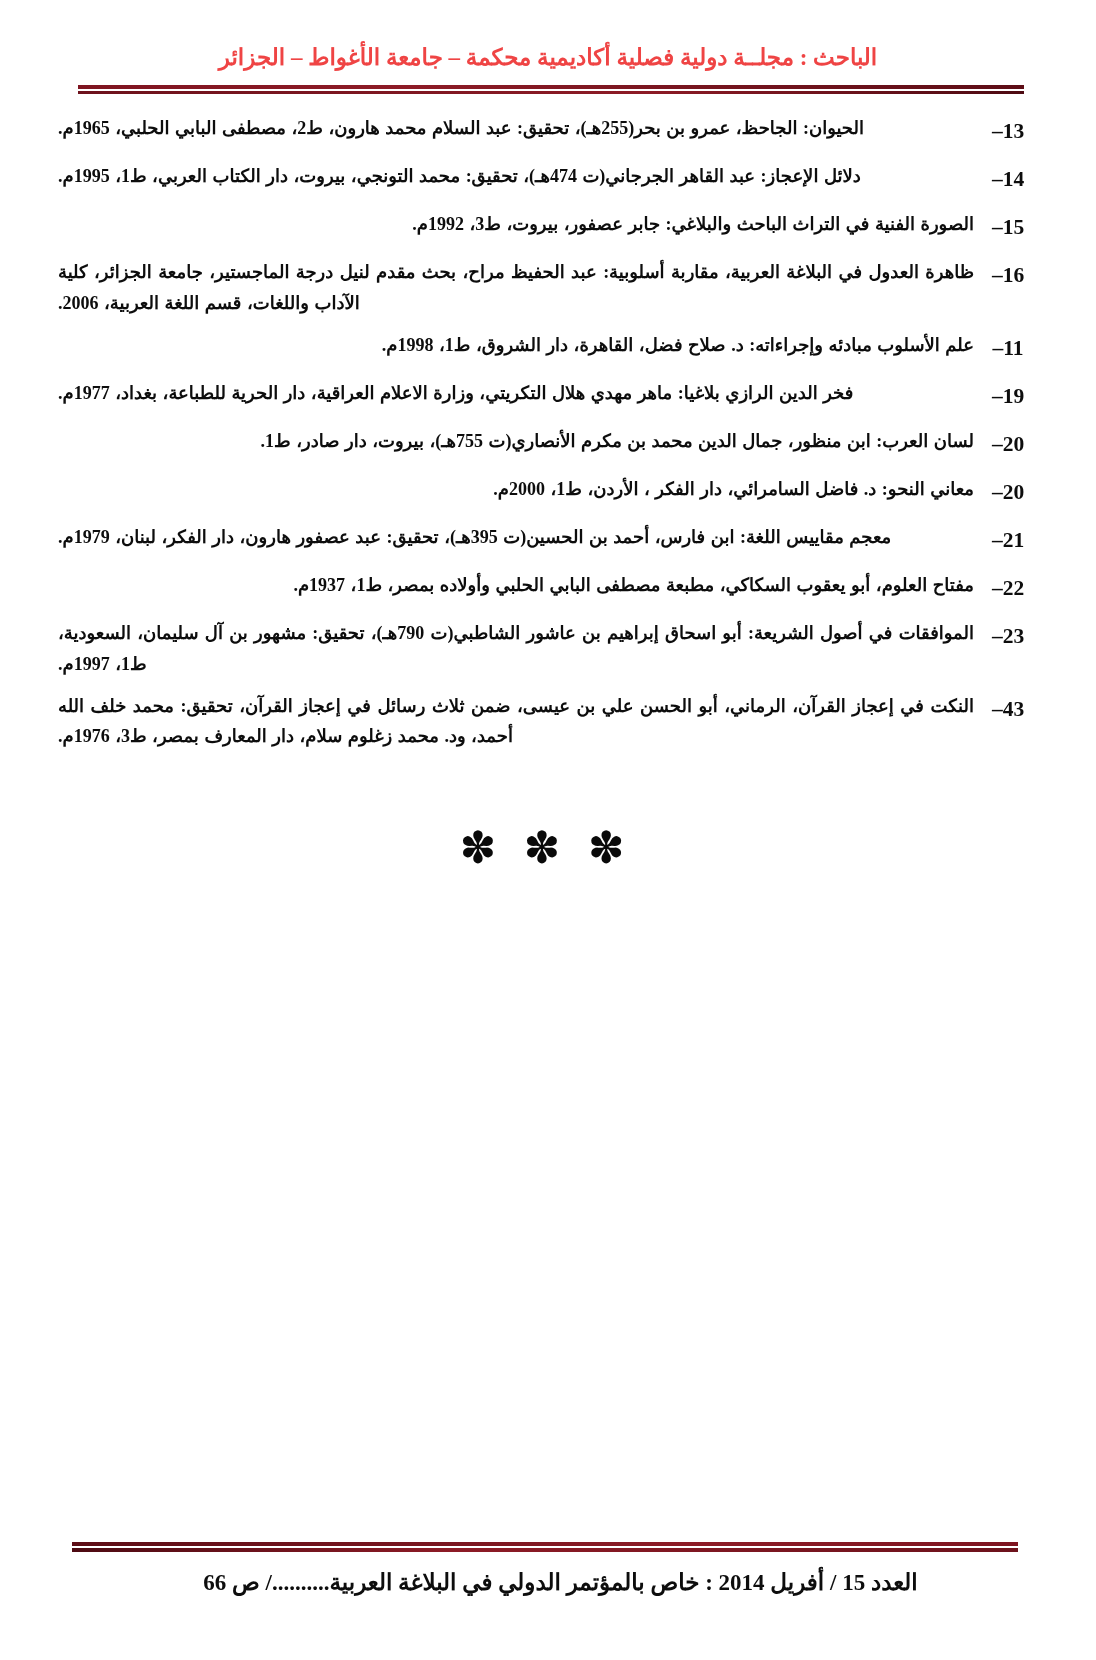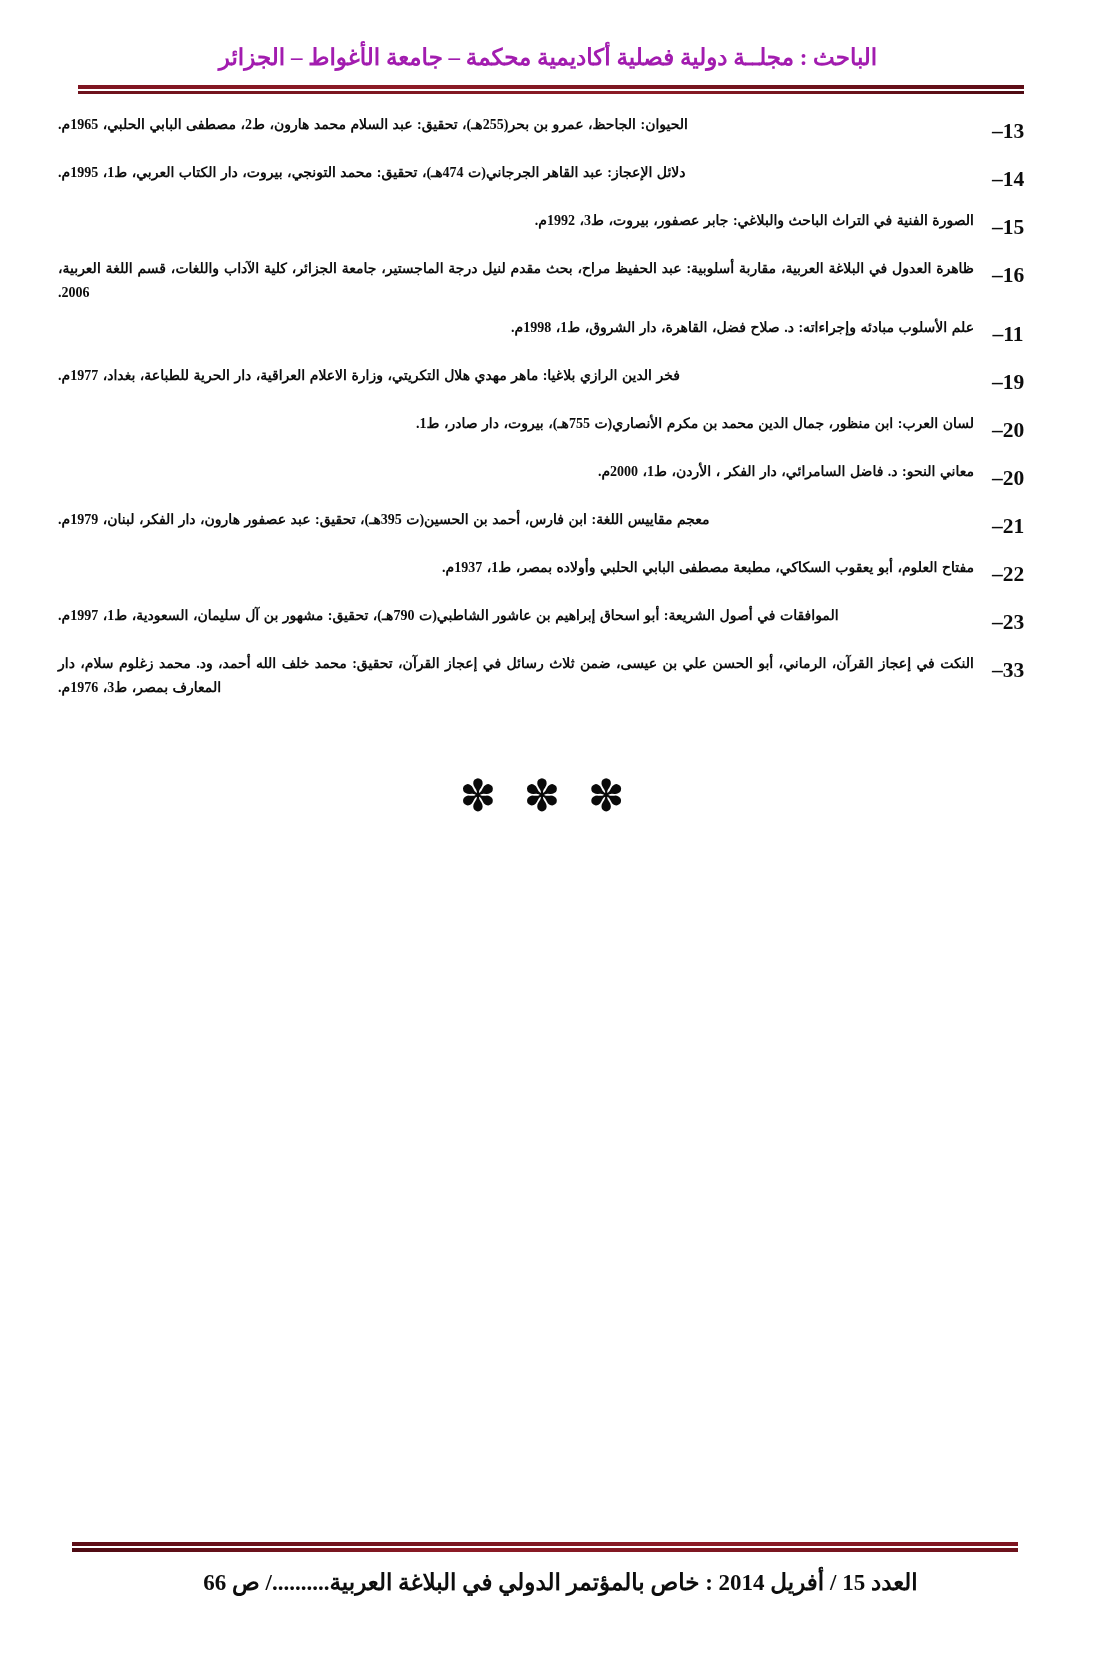--- a/index.html
+++ b/index.html
@@ -28,21 +28,21 @@
   .header {
     padding-top: 44px;
     flex: 0 0 auto;
   }
   .header-text {
     text-align: center;
     font-size: 23px;
     font-weight: 700;
     letter-spacing: 0.2px;
     direction: rtl;
-    color: #a21caf;
+    color: #ef4444;
     padding: 0 70px;
     white-space: nowrap;
     font-family: "Liberation Serif", "DejaVu Serif", serif;
   }
   .rule-top {
     margin: 14px 72px 0 78px;
     height: 10px;
     position: relative;
   }
   .rule-top::before {
@@ -85,21 +85,21 @@
     font-size: 21.5px;
     font-weight: 700;
     line-height: 1.72;
     padding-left: 10px;
     box-sizing: border-box;
     white-space: nowrap;
     font-family: "Liberation Serif", "DejaVu Serif", serif;
   }
   .ref-text {
     flex: 1 1 auto;
-    font-size: 14px;
+    font-size: 18px;
     font-weight: 700;
     line-height: 1.72;
     text-align: justify;
     text-align-last: left;
     direction: rtl;
     word-spacing: 1px;
     font-family: "Liberation Serif", "DejaVu Serif", serif;
   }
   .ref-item.single .ref-text {
     text-align: right;
@@ -203,21 +203,21 @@
         </li>
         <li class="ref-item single">
           <span class="ref-num">22–</span>
           <span class="ref-text">مفتاح العلوم، أبو يعقوب السكاكي، مطبعة مصطفى البابي الحلبي وأولاده بمصر، ط1، 1937م.</span>
         </li>
         <li class="ref-item">
           <span class="ref-num">23–</span>
           <span class="ref-text">الموافقات في أصول الشريعة: أبو اسحاق إبراهيم بن عاشور الشاطبي(ت 790هـ)، تحقيق: مشهور بن آل سليمان، السعودية، ط1، 1997م.</span>
         </li>
         <li class="ref-item">
-          <span class="ref-num">33–</span>
+          <span class="ref-num">43–</span>
           <span class="ref-text">النكت في إعجاز القرآن، الرماني، أبو الحسن علي بن عيسى، ضمن ثلاث رسائل في إعجاز القرآن، تحقيق: محمد خلف الله أحمد، ود. محمد زغلوم سلام، دار المعارف بمصر، ط3، 1976م.</span>
         </li>
       </ol>
 
     <div class="separator">✽ ✽ ✽</div>
   </div>
 
   <div class="footer">
     <div class="rule-bottom"></div>
     <div class="footer-text">العدد 15 / أفريل 2014 : خاص بالمؤتمر الدولي في البلاغة العربية........../ ص 66</div>

